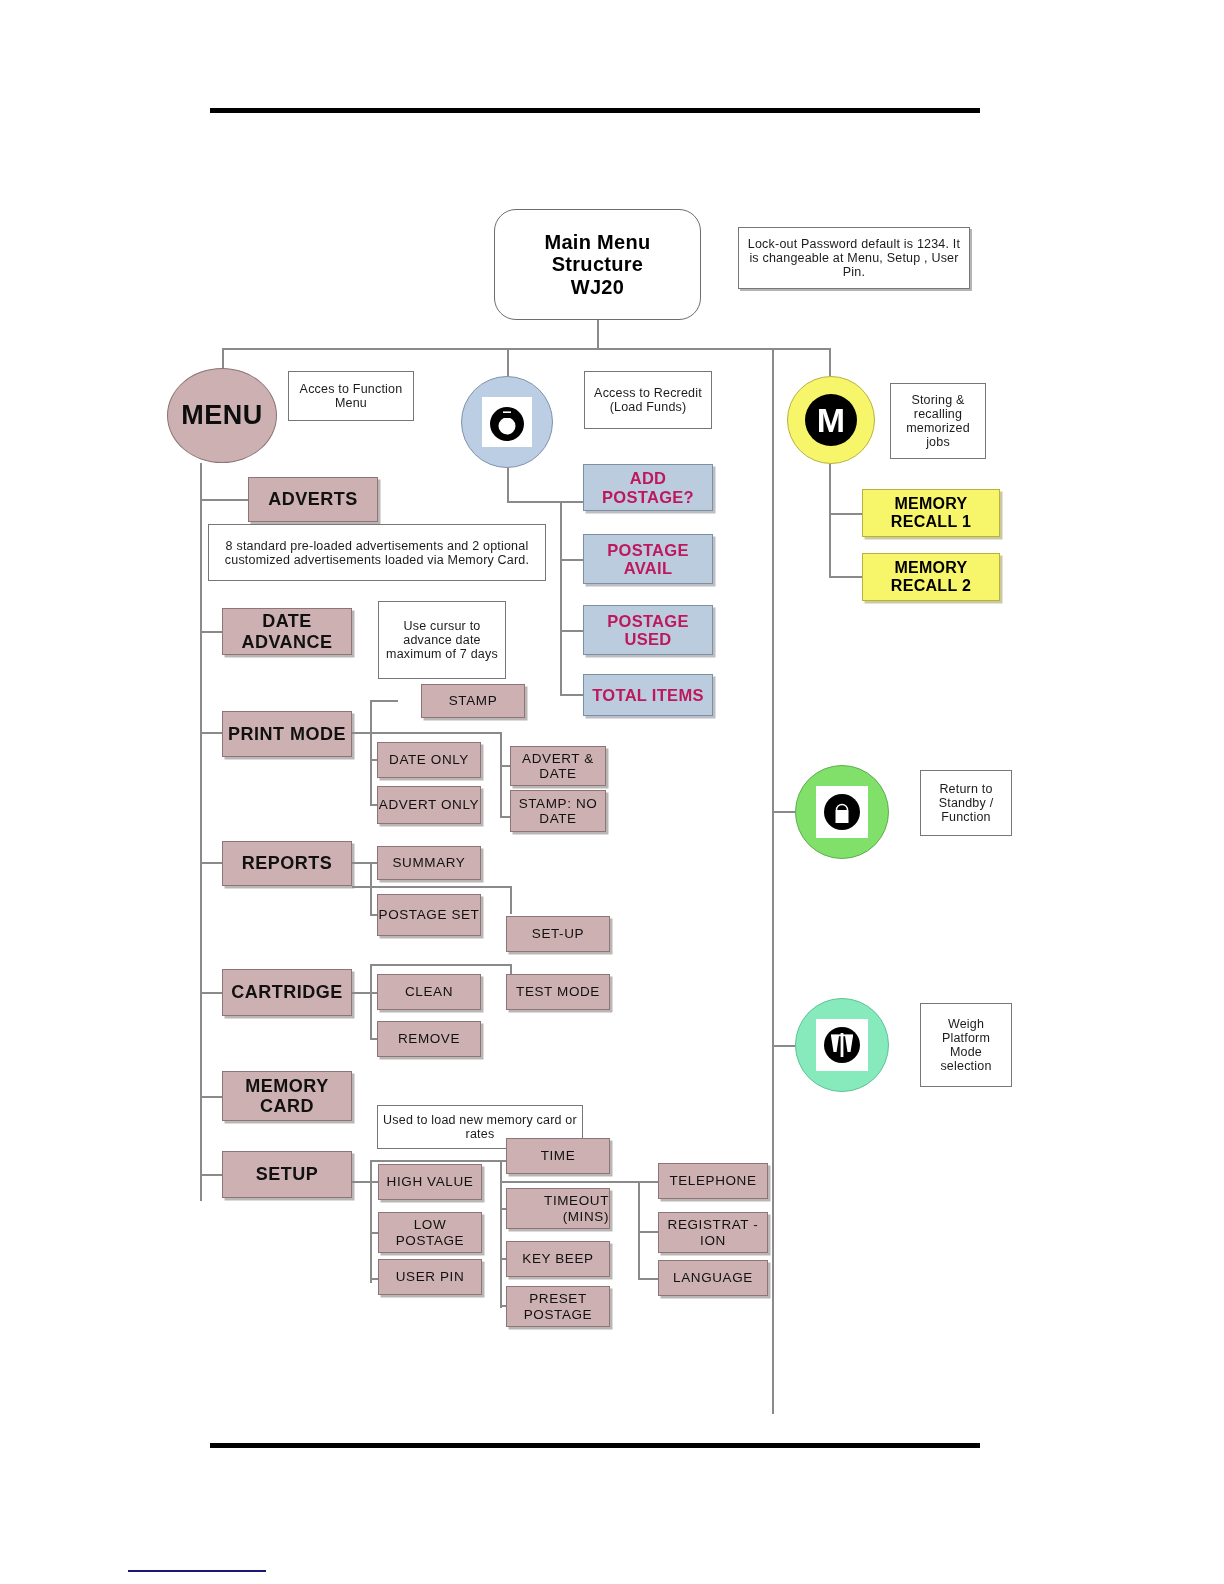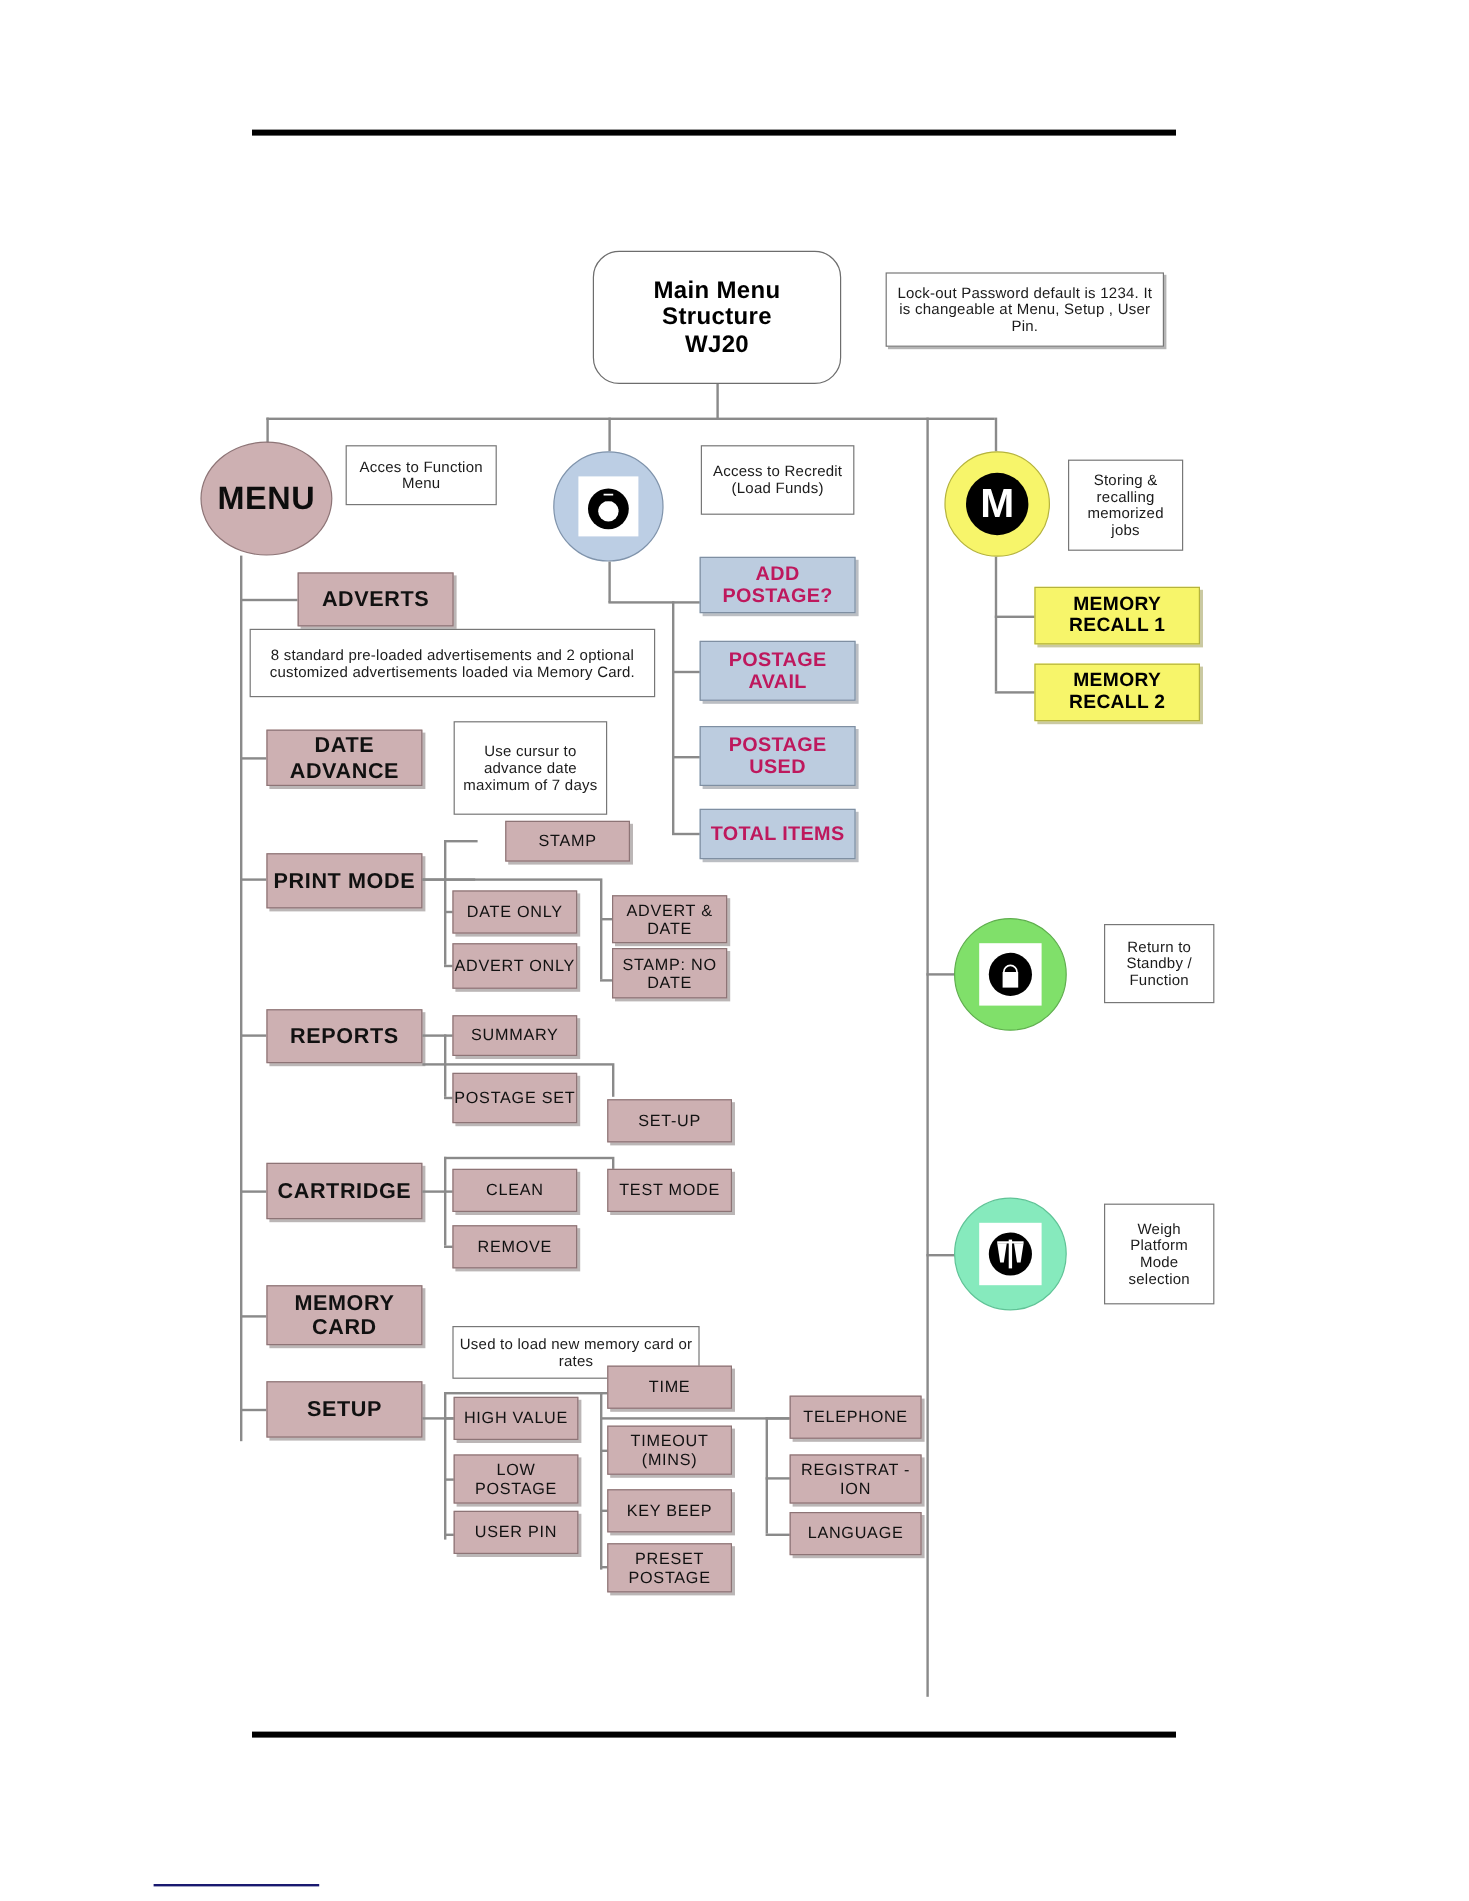--- a/index.html
+++ b/index.html
@@ -167,21 +167,21 @@
   <div class="node mauve sm" style="left:378px;top:1259px;width:104px;height:36px;">USER PIN</div>
 
   <div class="ln lnh" style="left:370px;top:1160px;width:132px;"></div>
   <div class="ln lnv" style="left:500px;top:1160px;height:148px;"></div>
   <div class="ln lnh" style="left:500px;top:1160px;width:12px;"></div>
   <div class="ln lnh" style="left:500px;top:1208px;width:12px;"></div>
   <div class="ln lnh" style="left:500px;top:1258px;width:12px;"></div>
   <div class="ln lnh" style="left:500px;top:1305px;width:12px;"></div>
 
   <div class="node mauve sm" style="left:506px;top:1138px;width:104px;height:36px;">TIME</div>
-  <div class="node mauve sm" style="left:506px;top:1188px;width:104px;height:41px;flex-direction:column;">TIMEOUT (MINS)</div>
+  <div class="node mauve sm" style="left:506px;top:1188px;width:104px;height:41px;flex-direction:column;text-align:right;">TIMEOUT (MINS)</div>
   <div class="node mauve sm" style="left:506px;top:1241px;width:104px;height:36px;text-align:right;">KEY BEEP</div>
   <div class="node mauve sm" style="left:506px;top:1286px;width:104px;height:41px;flex-direction:column;">PRESET POSTAGE</div>
 
   <div class="ln lnh" style="left:500px;top:1181px;width:158px;"></div>
   <div class="ln lnv" style="left:638px;top:1181px;height:97px;"></div>
   <div class="ln lnh" style="left:638px;top:1181px;width:22px;"></div>
   <div class="ln lnh" style="left:638px;top:1231px;width:22px;"></div>
   <div class="ln lnh" style="left:638px;top:1278px;width:22px;"></div>
 
   <div class="node mauve sm" style="left:658px;top:1163px;width:110px;height:36px;">TELEPHONE</div>

